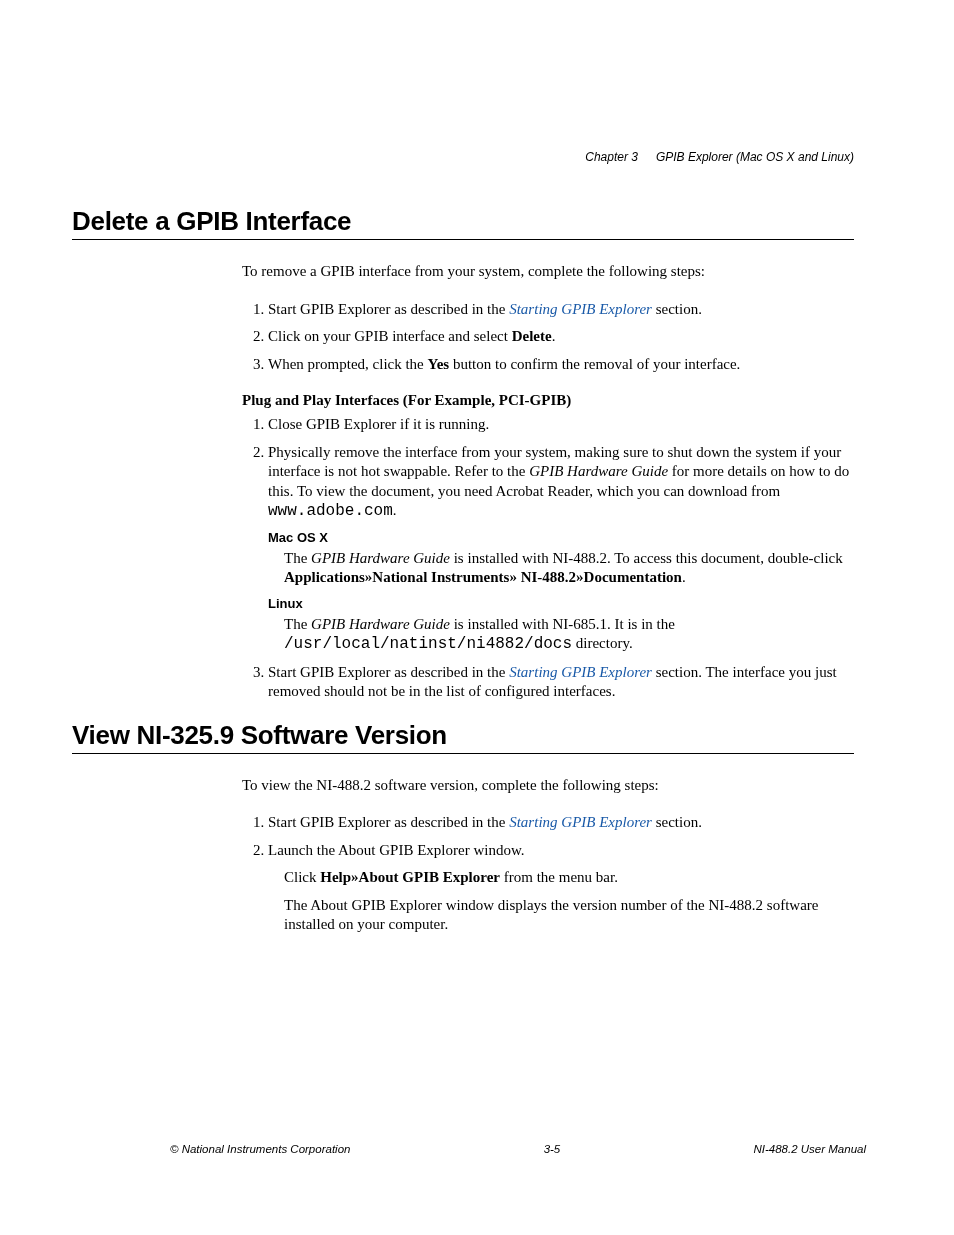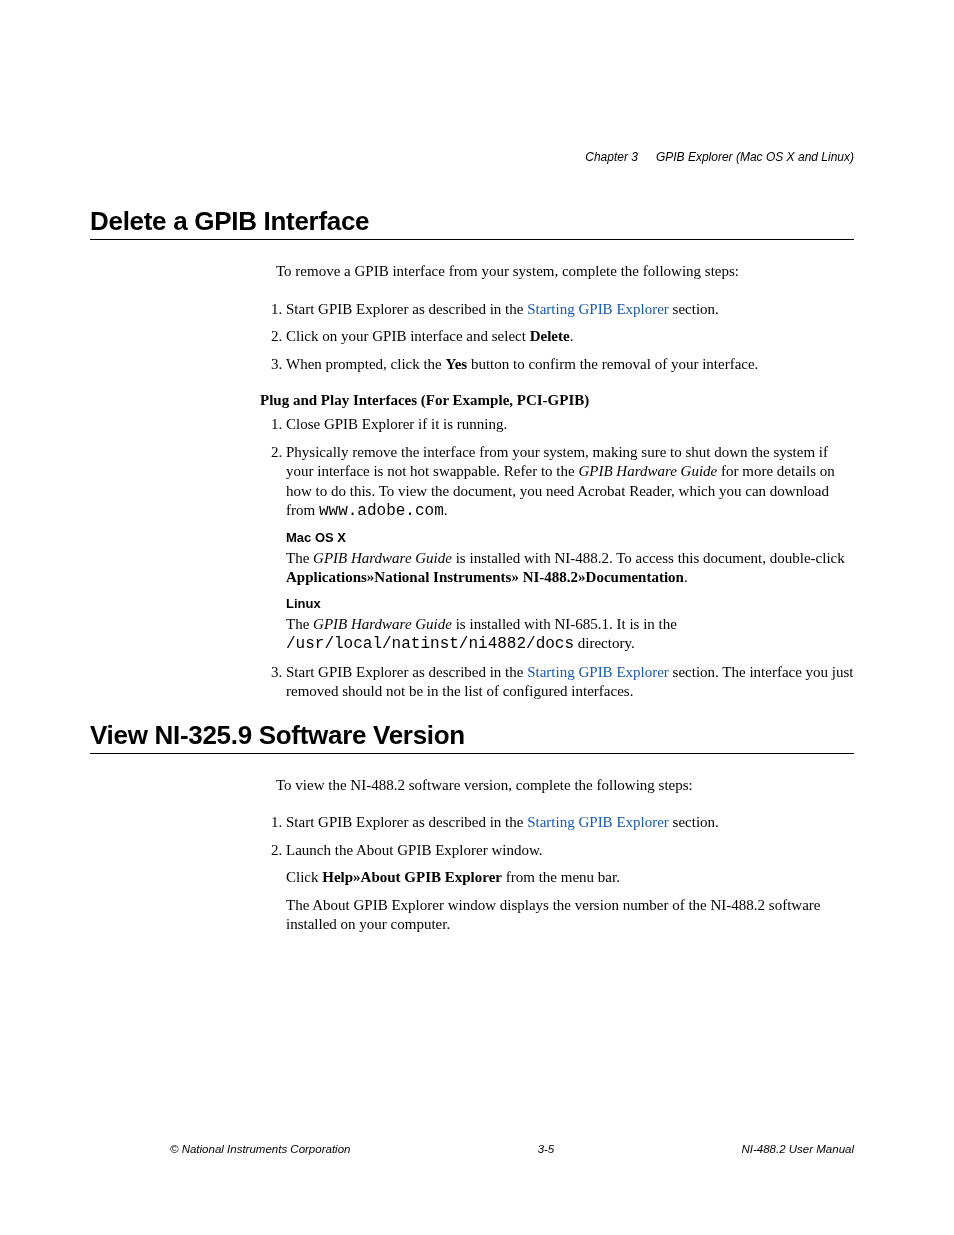--- a/index.html
+++ b/index.html
@@ -7,21 +7,21 @@
     padding: 0;
     background: #fff;
     font-family: "Times New Roman", Times, serif;
     color: #000;
     width: 954px;
     height: 1235px;
     box-sizing: border-box;
     position: relative;
   }
   .page {
-    padding: 150px 100px 0 90px;
+    padding: 150px 100px 0 72px;
     box-sizing: border-box;
   }
   .header-line {
     text-align: right;
     font-family: Arial, Helvetica, sans-serif;
     font-style: italic;
     font-size: 12px;
     margin-bottom: 42px;
   }
   .header-line .chapter { font-weight: 400; }
@@ -36,59 +36,60 @@
   hr.rule {
     border: none;
     border-top: 1px solid #000;
     margin: 0 0 22px 0;
   }
   .content-block {
     margin-left: 170px;
   }
   p.intro {
     font-size: 15px;
-    margin: 0 0 18px 16px;
+    margin: 0 0 18px 0;
     line-height: 1.3;
   }
   .subhead {
     font-size: 15px;
     font-weight: bold;
     margin: 0 0 6px 0;
   }
   ol.steps {
     font-size: 15px;
     margin: 0 0 18px 0;
     padding-left: 26px;
     line-height: 1.3;
   }
   ol.steps li {
     margin-bottom: 8px;
   }
   .link {
     color: #1a5aa8;
+    font-style: italic;
   }
   .bold { font-weight: bold; }
   .italic { font-style: italic; }
   .mono { font-family: "Courier New", Courier, monospace; font-size: 16px; }
   .ossub {
     font-family: Arial, Helvetica, sans-serif;
     font-weight: bold;
     font-size: 13px;
     margin: 8px 0 2px 0;
   }
   .ospara {
     font-size: 15px;
     line-height: 1.3;
-    margin: 0 0 8px 0;
+    margin: 0 0 8px 16px;
   }
   .footer {
     position: absolute;
     bottom: 80px;
     left: 170px;
-    right: 100px;
+    right: 88px;
     font-family: Arial, Helvetica, sans-serif;
     font-style: italic;
     font-size: 11.5px;
     display: flex;
     justify-content: space-between;
   }
 </style>
 </head>
 <body>
 

